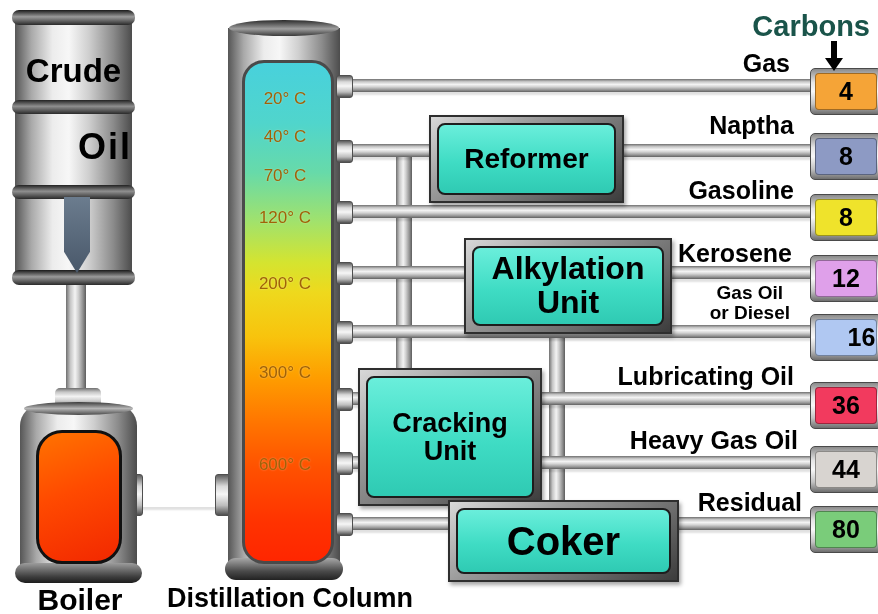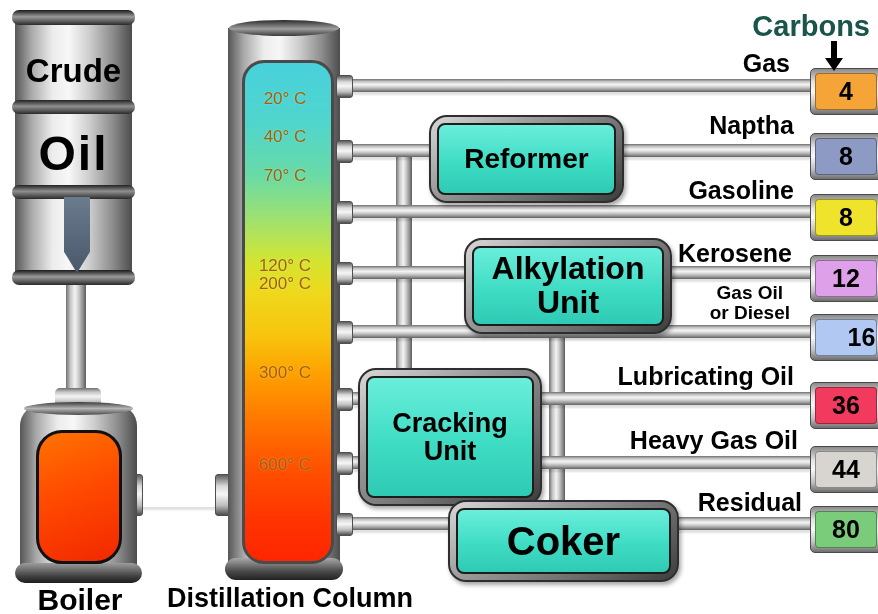--- a/index.html
+++ b/index.html
@@ -13,21 +13,21 @@
   }
   .metal-v{ 
     background:linear-gradient(to right,#565656 0%,#a9a9a9 14%,#ececec 32%,#f7f7f7 46%,#cfcfcf 63%,#8b8b8b 84%,#4c4c4c 100%);
   }
   .pipe-h{position:absolute;height:13px;border-radius:2px;z-index:2;box-shadow:0 3px 2px rgba(0,0,0,.12);}
   .pipe-v{position:absolute;width:16px;z-index:1;
     background:linear-gradient(to right,#6f6f6f 0%,#c6c6c6 22%,#f3f3f3 45%,#cfcfcf 62%,#919191 84%,#5c5c5c 100%);}
   .flange{position:absolute;width:15px;height:21px;border-radius:3px;z-index:2;border:1px solid #4f4f4f;
     background:linear-gradient(to bottom,#5d5d5d,#d9d9d9 28%,#f6f6f6 48%,#bdbdbd 76%,#4f4f4f);}
   
-  .unit{position:absolute;z-index:3;border-radius:18px;padding:6px;border:2px solid #2e2e2e;
+  .unit{position:absolute;z-index:3;border-radius:0;padding:6px;border:2px solid #2e2e2e;
     background:linear-gradient(145deg,#d8d8d8 0%,#9a9a9a 35%,#6b6b6b 70%,#3c3c3c 100%);
     box-shadow:2px 3px 4px rgba(0,0,0,.35);display:flex;}
   .unit-inner{flex:1;border:2px solid #1d1d1d;border-radius:8px;display:flex;align-items:center;justify-content:center;
     background:linear-gradient(to bottom,#6aeedb 0%,#3fdcc4 55%,#2fcab3 100%);
     font-weight:bold;text-align:center;white-space:pre-line;line-height:1.05;}
   
   .cbox{position:absolute;width:62px;height:37px;z-index:3;border-radius:5px;border:1px solid #4a4a4a;padding:4px;
     background:linear-gradient(to bottom,#8b8b8b,#e6e6e6 30%,#f8f8f8 50%,#c2c2c2 78%,#6e6e6e);display:flex;}
   .cbox-inner{flex:1;border-radius:4px;border:1px solid rgba(0,0,0,.35);display:flex;align-items:center;justify-content:center;
     font-weight:bold;font-size:25px;}
@@ -41,21 +41,21 @@
 <body>
 
 <div id="canvas">
 
   <div class="metal-v" style="position:absolute;left:15px;top:12px;width:117px;height:272px;border-radius:8px;z-index:2;"></div>
   <div style="position:absolute;left:12px;top:10px;width:123px;height:15px;border-radius:7px;z-index:2;background:linear-gradient(to bottom,#1a1a1a,#9a9a9a 45%,#2a2a2a);"></div>
   <div style="position:absolute;left:12px;top:100px;width:123px;height:14px;border-radius:7px;z-index:2;background:linear-gradient(to bottom,#222,#8f8f8f 45%,#2a2a2a);"></div>
   <div style="position:absolute;left:12px;top:185px;width:123px;height:14px;border-radius:7px;z-index:2;background:linear-gradient(to bottom,#222,#8f8f8f 45%,#2a2a2a);"></div>
   <div style="position:absolute;left:12px;top:270px;width:123px;height:15px;border-radius:7px;z-index:2;background:linear-gradient(to bottom,#1a1a1a,#9a9a9a 45%,#2a2a2a);"></div>
   <div class="big-label" style="left:15px;top:52px;width:117px;text-align:center;font-size:33px;z-index:3;">Crude</div>
-  <div class="big-label" style="left:15px;top:126px;width:117px;text-align:center;font-size:48px;letter-spacing:2px;z-index:3;">Oil</div>
+  <div class="big-label" style="left:15px;top:126px;width:117px;text-align:right;font-size:36px;letter-spacing:2px;z-index:3;">Oil</div>
   <div style="position:absolute;left:64px;top:197px;width:26px;height:76px;z-index:3;
               background:linear-gradient(to bottom,#6b7c8e,#49586a);
               clip-path:polygon(0 0,100% 0,100% 72%,50% 100%,0 72%);"></div>
 
   <div class="pipe-v" style="left:66px;top:284px;width:20px;height:110px;"></div>
 
   <div class="metal-h" style="position:absolute;left:55px;top:388px;width:46px;height:20px;border-radius:5px;z-index:2;"></div>
   <div class="metal-v" style="position:absolute;left:20px;top:404px;width:117px;height:178px;border-radius:22px 22px 14px 14px;z-index:3;"></div>
   <div style="position:absolute;left:24px;top:402px;width:109px;height:13px;border-radius:50%;z-index:3;background:linear-gradient(to bottom,#3a3a3a,#b5b5b5 50%,#4a4a4a);"></div>
   <div style="position:absolute;left:15px;top:563px;width:127px;height:20px;border-radius:10px;z-index:3;background:linear-gradient(to bottom,#9c9c9c,#3c3c3c 70%,#1d1d1d);"></div>
@@ -71,21 +71,21 @@
   <div style="position:absolute;left:229px;top:20px;width:110px;height:16px;border-radius:50%;z-index:2;background:linear-gradient(to bottom,#2a2a2a,#9e9e9e 55%,#3a3a3a);"></div>
   <div style="position:absolute;left:225px;top:558px;width:118px;height:22px;border-radius:12px;z-index:2;background:linear-gradient(to bottom,#a8a8a8,#4a4a4a 60%,#222);"></div>
   <div style="position:absolute;left:242px;top:60px;width:86px;height:498px;border-radius:22px;border:3px solid #4a4a4a;z-index:2;
               background:linear-gradient(to bottom,
                 #48D1DC 0%, #50D5CC 12%, #67DAA9 22%, #A2E26B 32%, #D4E430 40%,
                 #EED91D 46%, #F8C30D 55%, #FE9E00 63%, #FF7600 72%, #FF5200 81%,
                 #FF3300 92%, #FF2600 100%);"></div>
   <div class="temp-label" style="top:89px;">20° C</div>
   <div class="temp-label" style="top:127px;">40° C</div>
   <div class="temp-label" style="top:166px;">70° C</div>
-  <div class="temp-label" style="top:208px;margin-top:48px;">120° C</div>
+  <div class="temp-label" style="top:208px;">120° C</div>
   <div class="temp-label" style="top:274px;">200° C</div>
   <div class="temp-label" style="top:363px;">300° C</div>
   <div class="temp-label" style="top:455px;">600° C</div>
   <div class="big-label" style="left:160px;top:583px;width:260px;text-align:center;font-size:27px;">Distillation Column</div>
 
   <div class="pipe-v" style="left:396px;top:150px;height:224px;"></div>
   <div class="pipe-v" style="left:549px;top:310px;height:198px;"></div>
 
   <div class="pipe-h metal-h" style="left:340px;top:79px; width:472px;"></div>
   <div class="flange" style="left:336px;top:75px;"></div>

